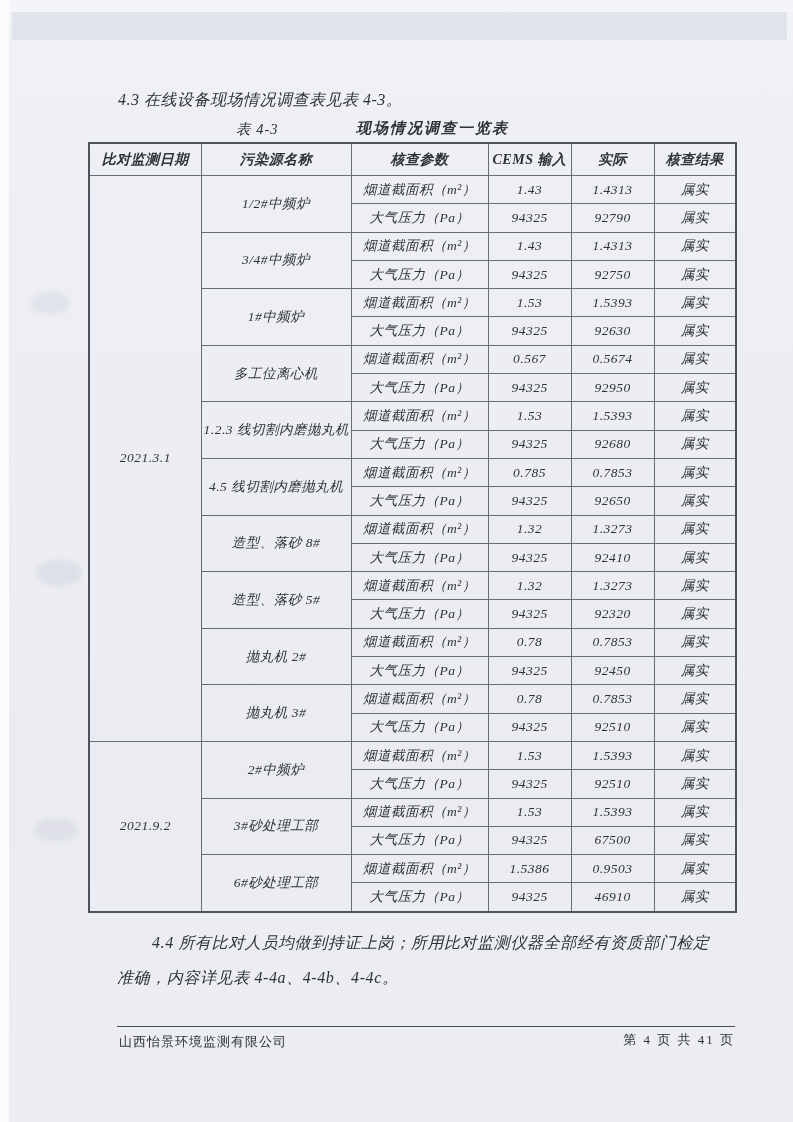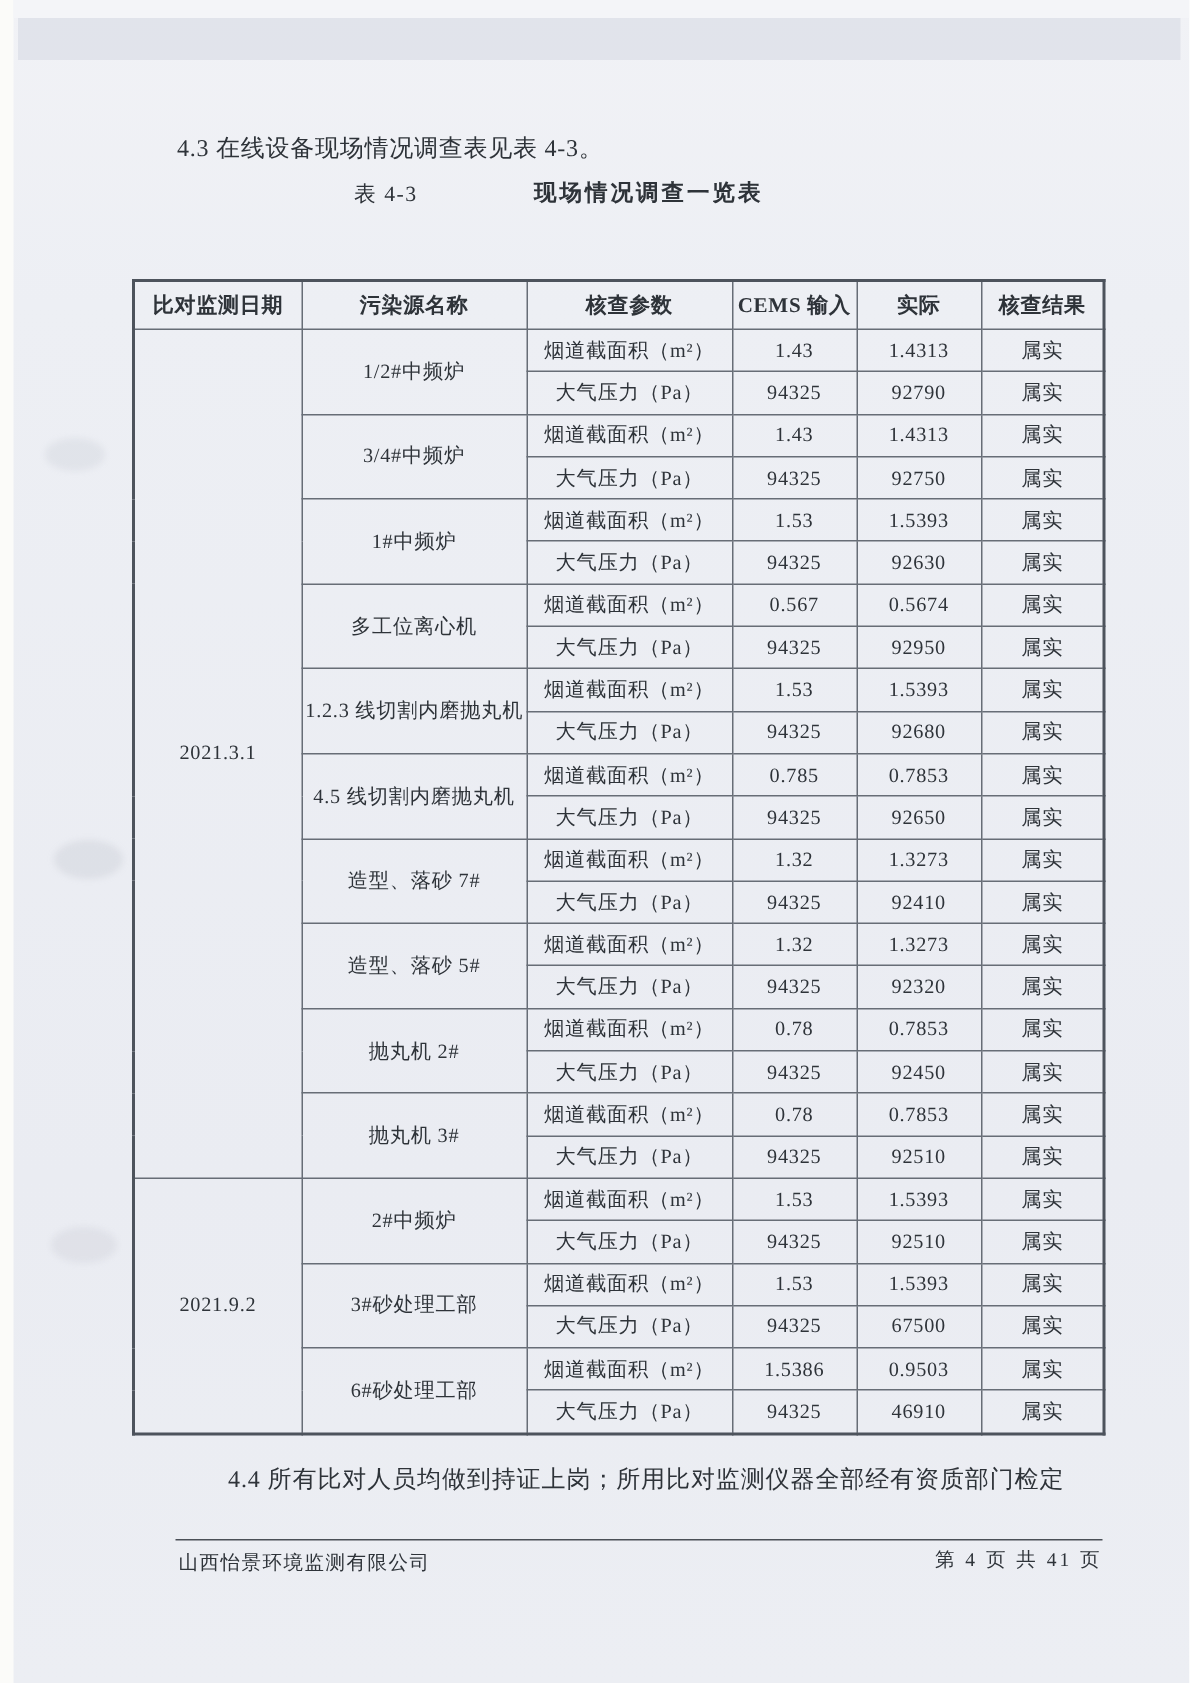--- a/index.html
+++ b/index.html
@@ -12,36 +12,35 @@
     overflow:hidden;
   }
   .left-strip{position:absolute;left:0;top:0;width:9px;height:100%;background:#fbfbf9;}
   .top-strip{position:absolute;left:9px;top:0;width:784px;height:12px;background:#f4f5f8;}
   .top-band{position:absolute;left:12px;top:12px;width:775px;height:28px;background:#dde0e9;opacity:.8;}
   .smudge{position:absolute;border-radius:50%;filter:blur(2px);}
   .smudge.a{left:36px;top:560px;width:46px;height:26px;background:rgba(160,165,178,.18);}
   .smudge.b{left:30px;top:292px;width:40px;height:22px;background:rgba(160,165,178,.15);}
   .smudge.c{left:34px;top:818px;width:44px;height:24px;background:rgba(160,165,178,.14);}
 
-  .content{position:absolute;left:88px;top:0;width:648px;}
+  .content{position:absolute;left:88px;top:0;width:648px;font-style:italic;}
   .intro{
     margin:88px 0 0 30px;
     font-size:16px;letter-spacing:.5px;line-height:24px;
   }
   .caption{position:relative;height:24px;margin-top:6px;font-size:14.5px;}
   .caption .lbl{position:absolute;left:148px;top:2px;letter-spacing:1px;}
   .caption .ttl{position:absolute;left:268px;top:1px;font-weight:bold;letter-spacing:2px;font-size:15px;}
 
   table.survey{
     border-collapse:collapse;
     width:647px;
     table-layout:fixed;
     background:transparent;
     border:2px solid #4d535c;
-    margin-top:44px;
   }
   table.survey th,table.survey td{
     border:1px solid #676d76;
     text-align:center;vertical-align:middle;
     padding:0 2px;
     font-size:13.5px;
     letter-spacing:.5px;
     overflow:hidden;white-space:nowrap;
   }
   table.survey th{height:31px;font-weight:bold;font-size:14px;}
@@ -177,21 +176,21 @@
             <td class="val-cell">0.7853</td>
             <td class="val-cell">属实</td>
           </tr>
           <tr>
             <td class="param-cell">大气压力（Pa）</td>
             <td class="val-cell">94325</td>
             <td class="val-cell">92650</td>
             <td class="val-cell">属实</td>
           </tr>
           <tr>
-            <td class="source-cell" rowspan="2">造型、落砂 7#</td>
+            <td class="source-cell" rowspan="2">造型、落砂 8#</td>
             <td class="param-cell">烟道截面积（m²）</td>
             <td class="val-cell">1.32</td>
             <td class="val-cell">1.3273</td>
             <td class="val-cell">属实</td>
           </tr>
           <tr>
             <td class="param-cell">大气压力（Pa）</td>
             <td class="val-cell">94325</td>
             <td class="val-cell">92410</td>
             <td class="val-cell">属实</td>
@@ -273,20 +272,21 @@
             <td class="param-cell">大气压力（Pa）</td>
             <td class="val-cell">94325</td>
             <td class="val-cell">46910</td>
             <td class="val-cell">属实</td>
           </tr>
         </tbody>
     </table>
 
     <div class="para44">
       <div class="l0">4.4 所有比对人员均做到持证上岗；所用比对监测仪器全部经有资质部门检定</div>
+      <div>准确，内容详见表 4-4a、4-4b、4-4c。</div>
     </div>
   </div>
 
   <div class="footer">
     <span class="co">山西怡景环境监测有限公司</span>
     <span class="pg">第 4 页 共 41 页</span>
   </div>
 </div>
 
 </body></html>

